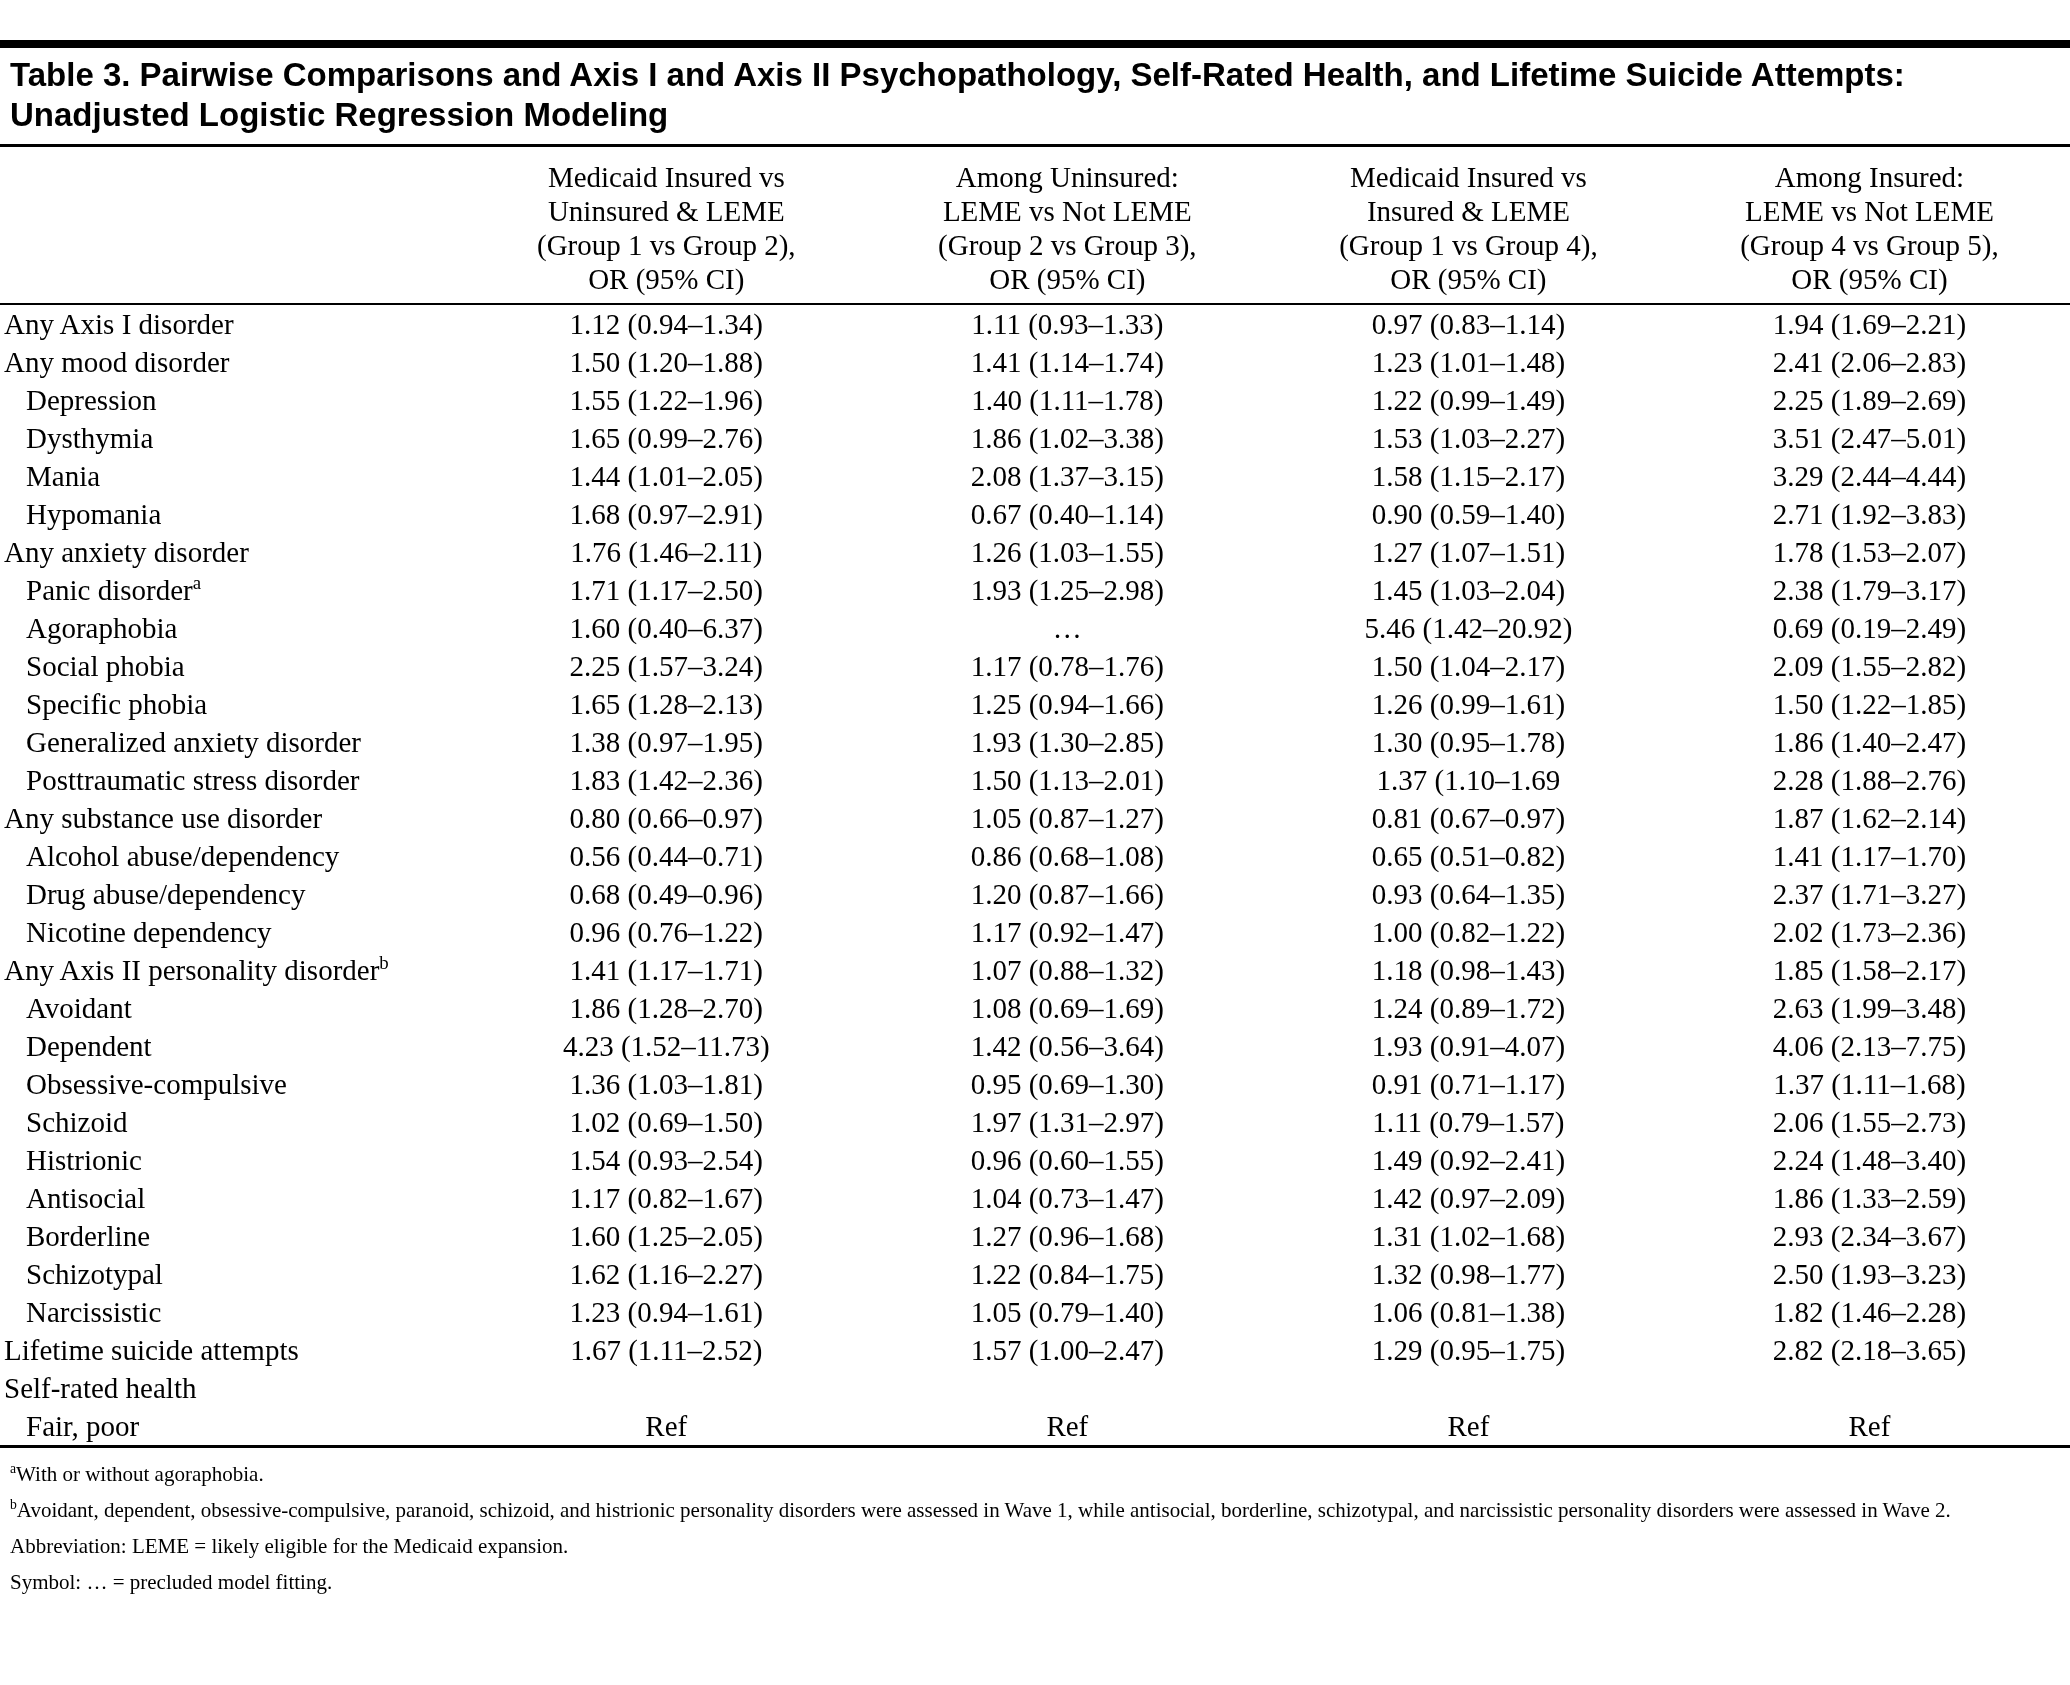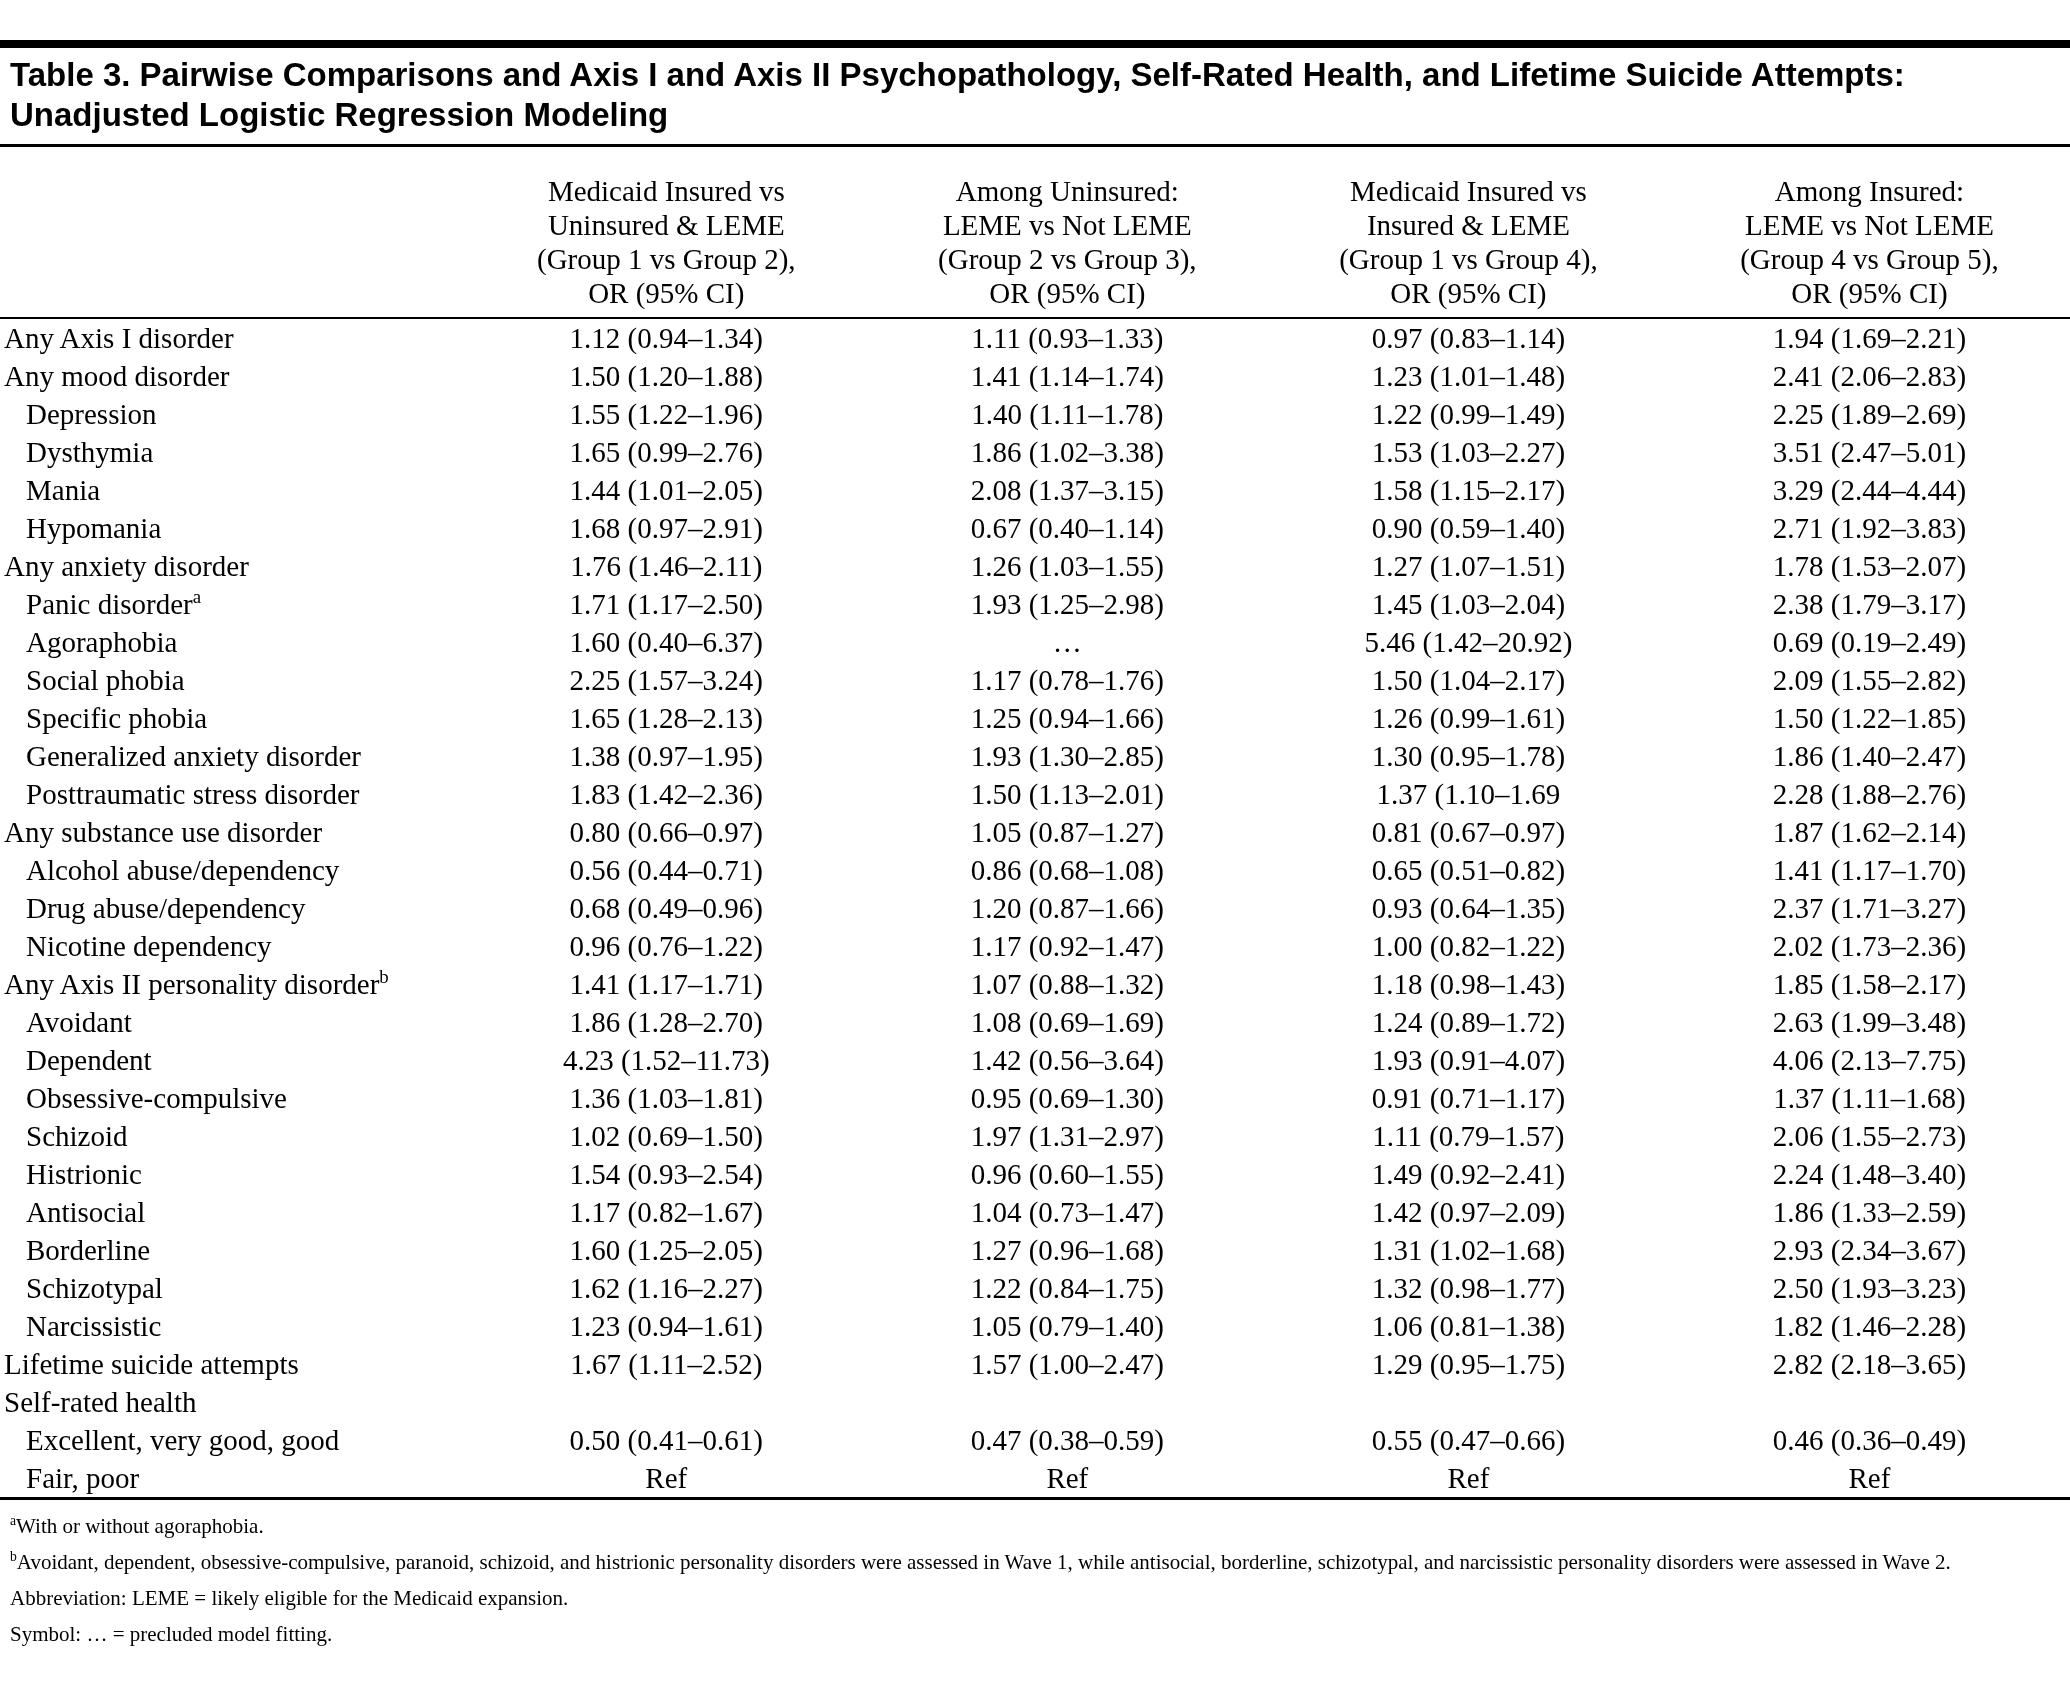--- a/index.html
+++ b/index.html
@@ -29,21 +29,21 @@
   table.main {
     width: 100%;
     border-collapse: collapse;
     table-layout: fixed;
     font-size: 29px;
   }
   table.main thead th {
     font-weight: normal;
     text-align: center;
     vertical-align: bottom;
-    padding: 27px 6px 7px 6px;
+    padding: 13px 6px 7px 6px;
     line-height: 34px;
     border-bottom: 2px solid #000;
   }
   table.main tbody td {
     line-height: 38px;
     height: 38px;
     white-space: nowrap;
     overflow: hidden;
     padding: 0 4px;
   }
@@ -315,27 +315,20 @@
           <td class="val">2.82 (2.18–3.65)</td>
         </tr>
         <tr>
           <td class="label">Self-rated health</td>
           <td class="val"></td>
           <td class="val"></td>
           <td class="val"></td>
           <td class="val"></td>
         </tr>
         <tr>
-          <td class="label indent">Excellent, very good, good</td>
-          <td class="val">0.50 (0.41–0.61)</td>
-          <td class="val">0.47 (0.38–0.59)</td>
-          <td class="val">0.55 (0.47–0.66)</td>
-          <td class="val">0.46 (0.36–0.49)</td>
-        </tr>
-        <tr>
           <td class="label indent">Fair, poor</td>
           <td class="val">Ref</td>
           <td class="val">Ref</td>
           <td class="val">Ref</td>
           <td class="val">Ref</td>
         </tr>
       </tbody>
   </table>
 
   <div class="footnotes" id="footnotes">

